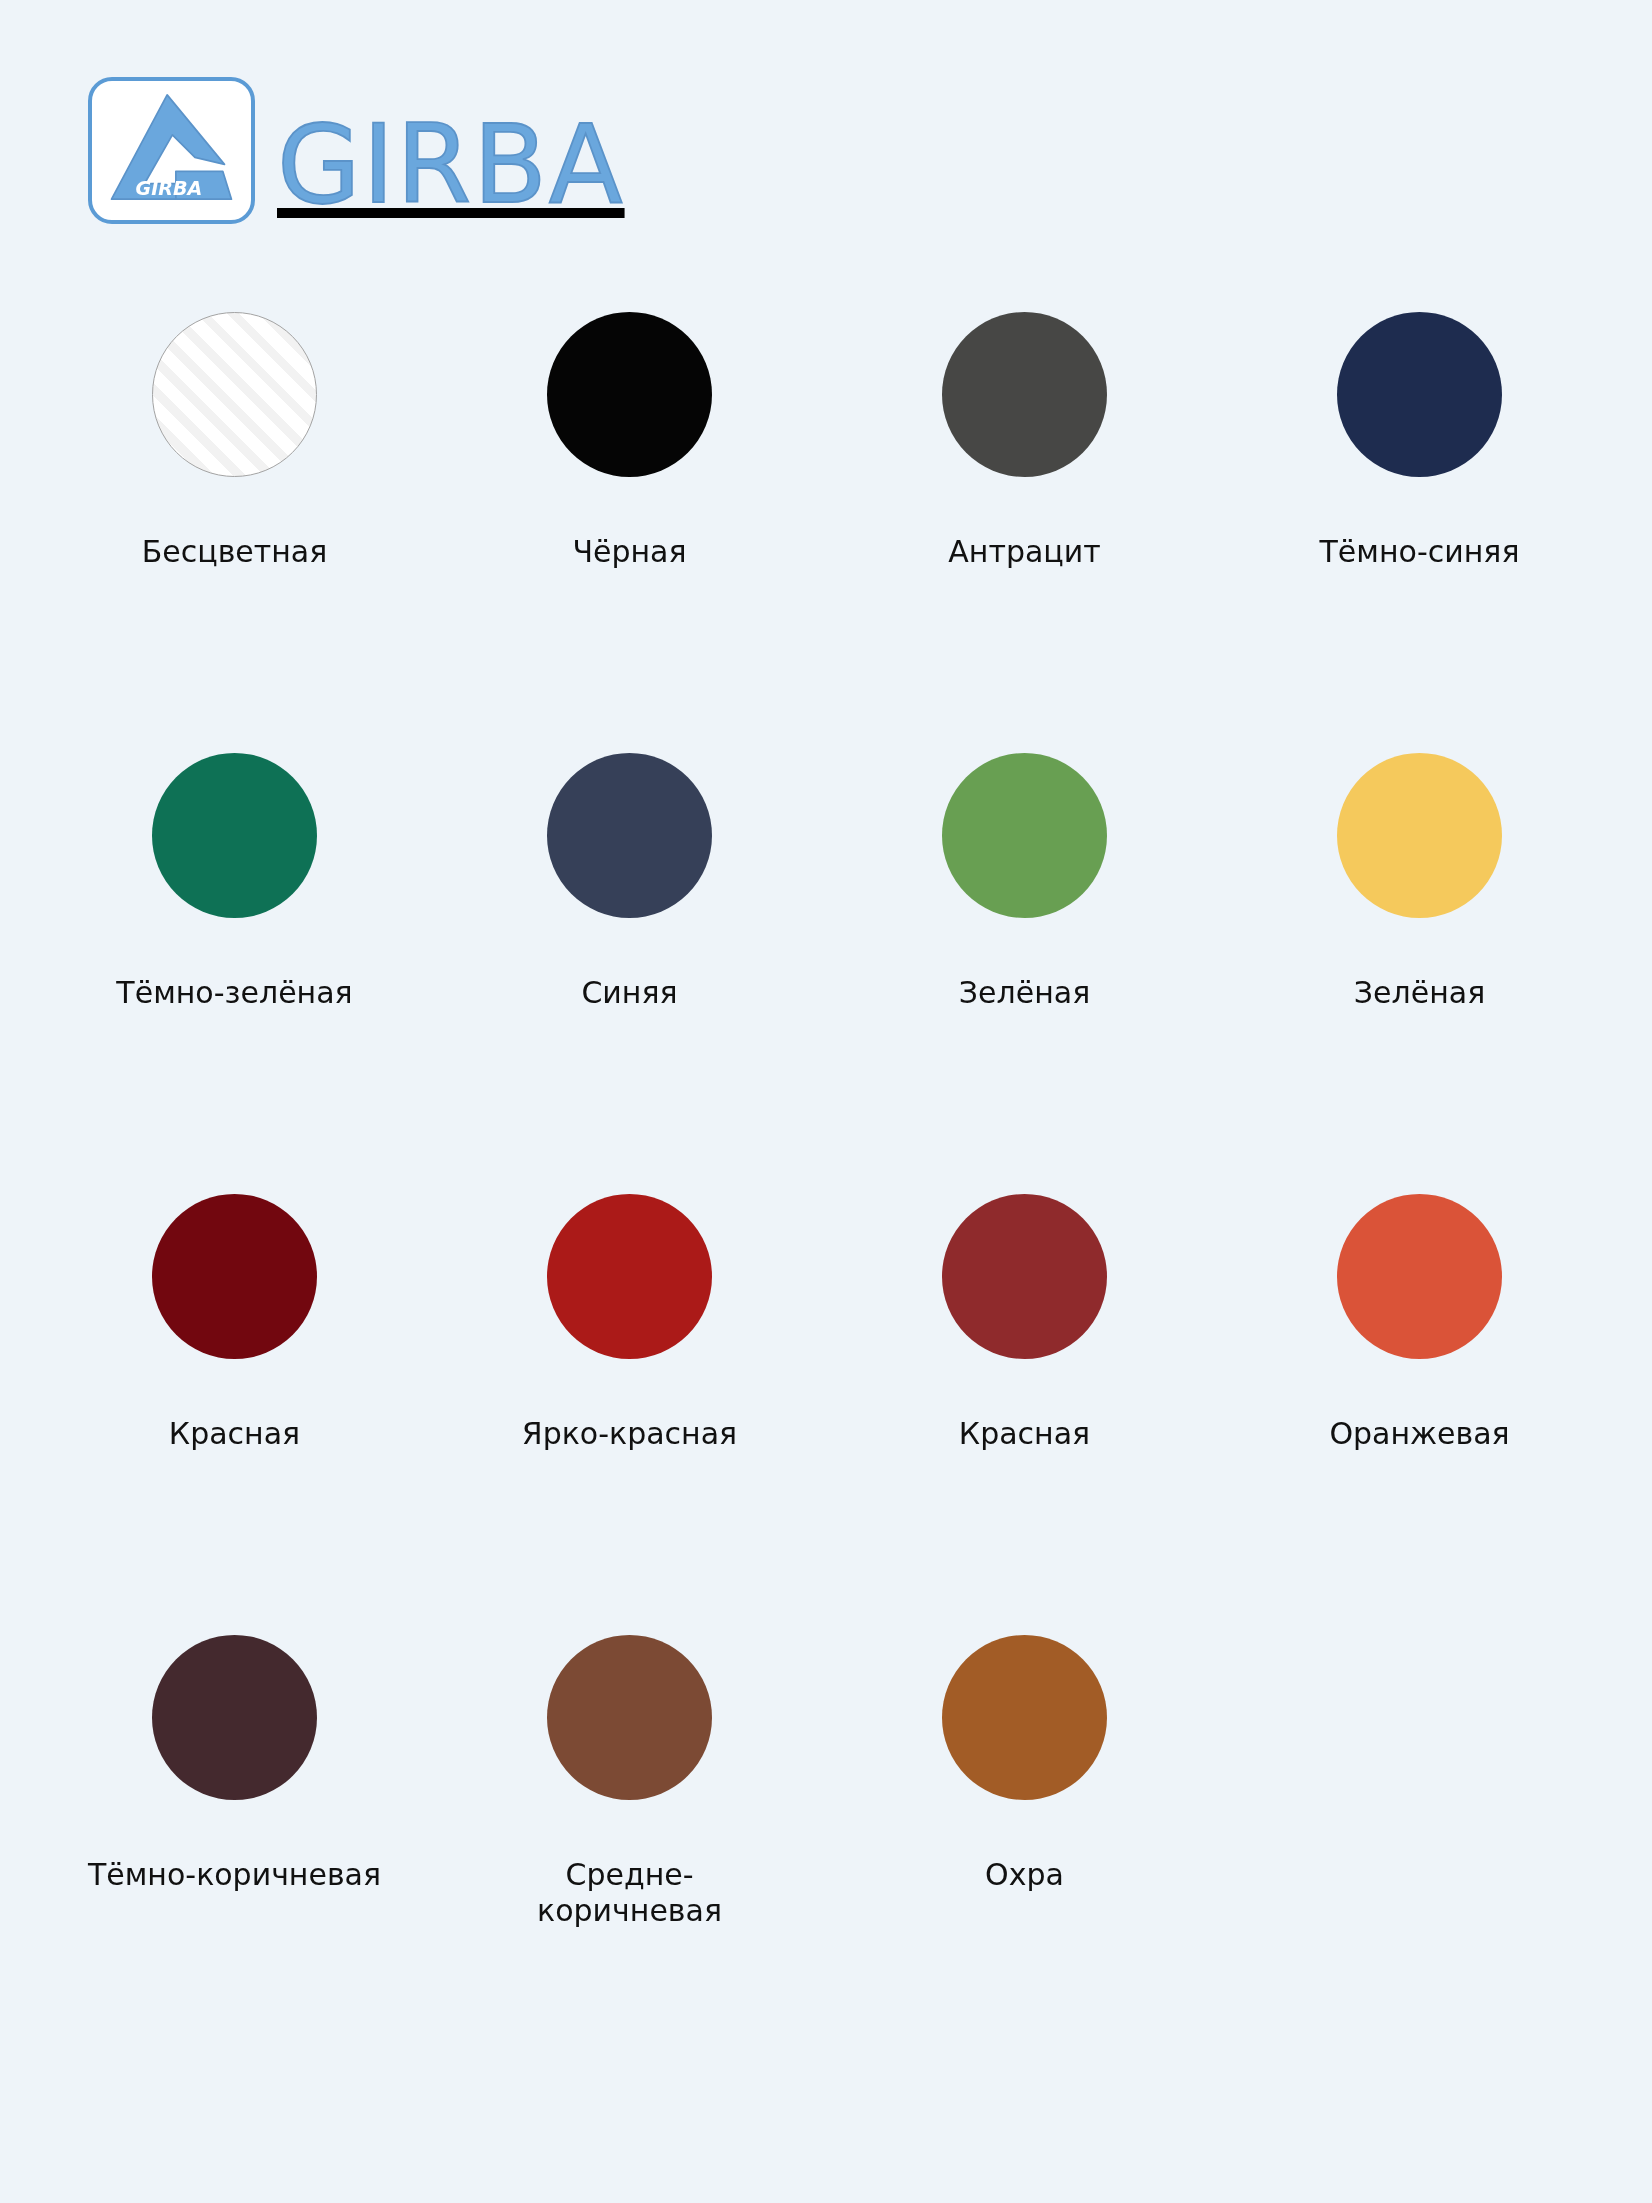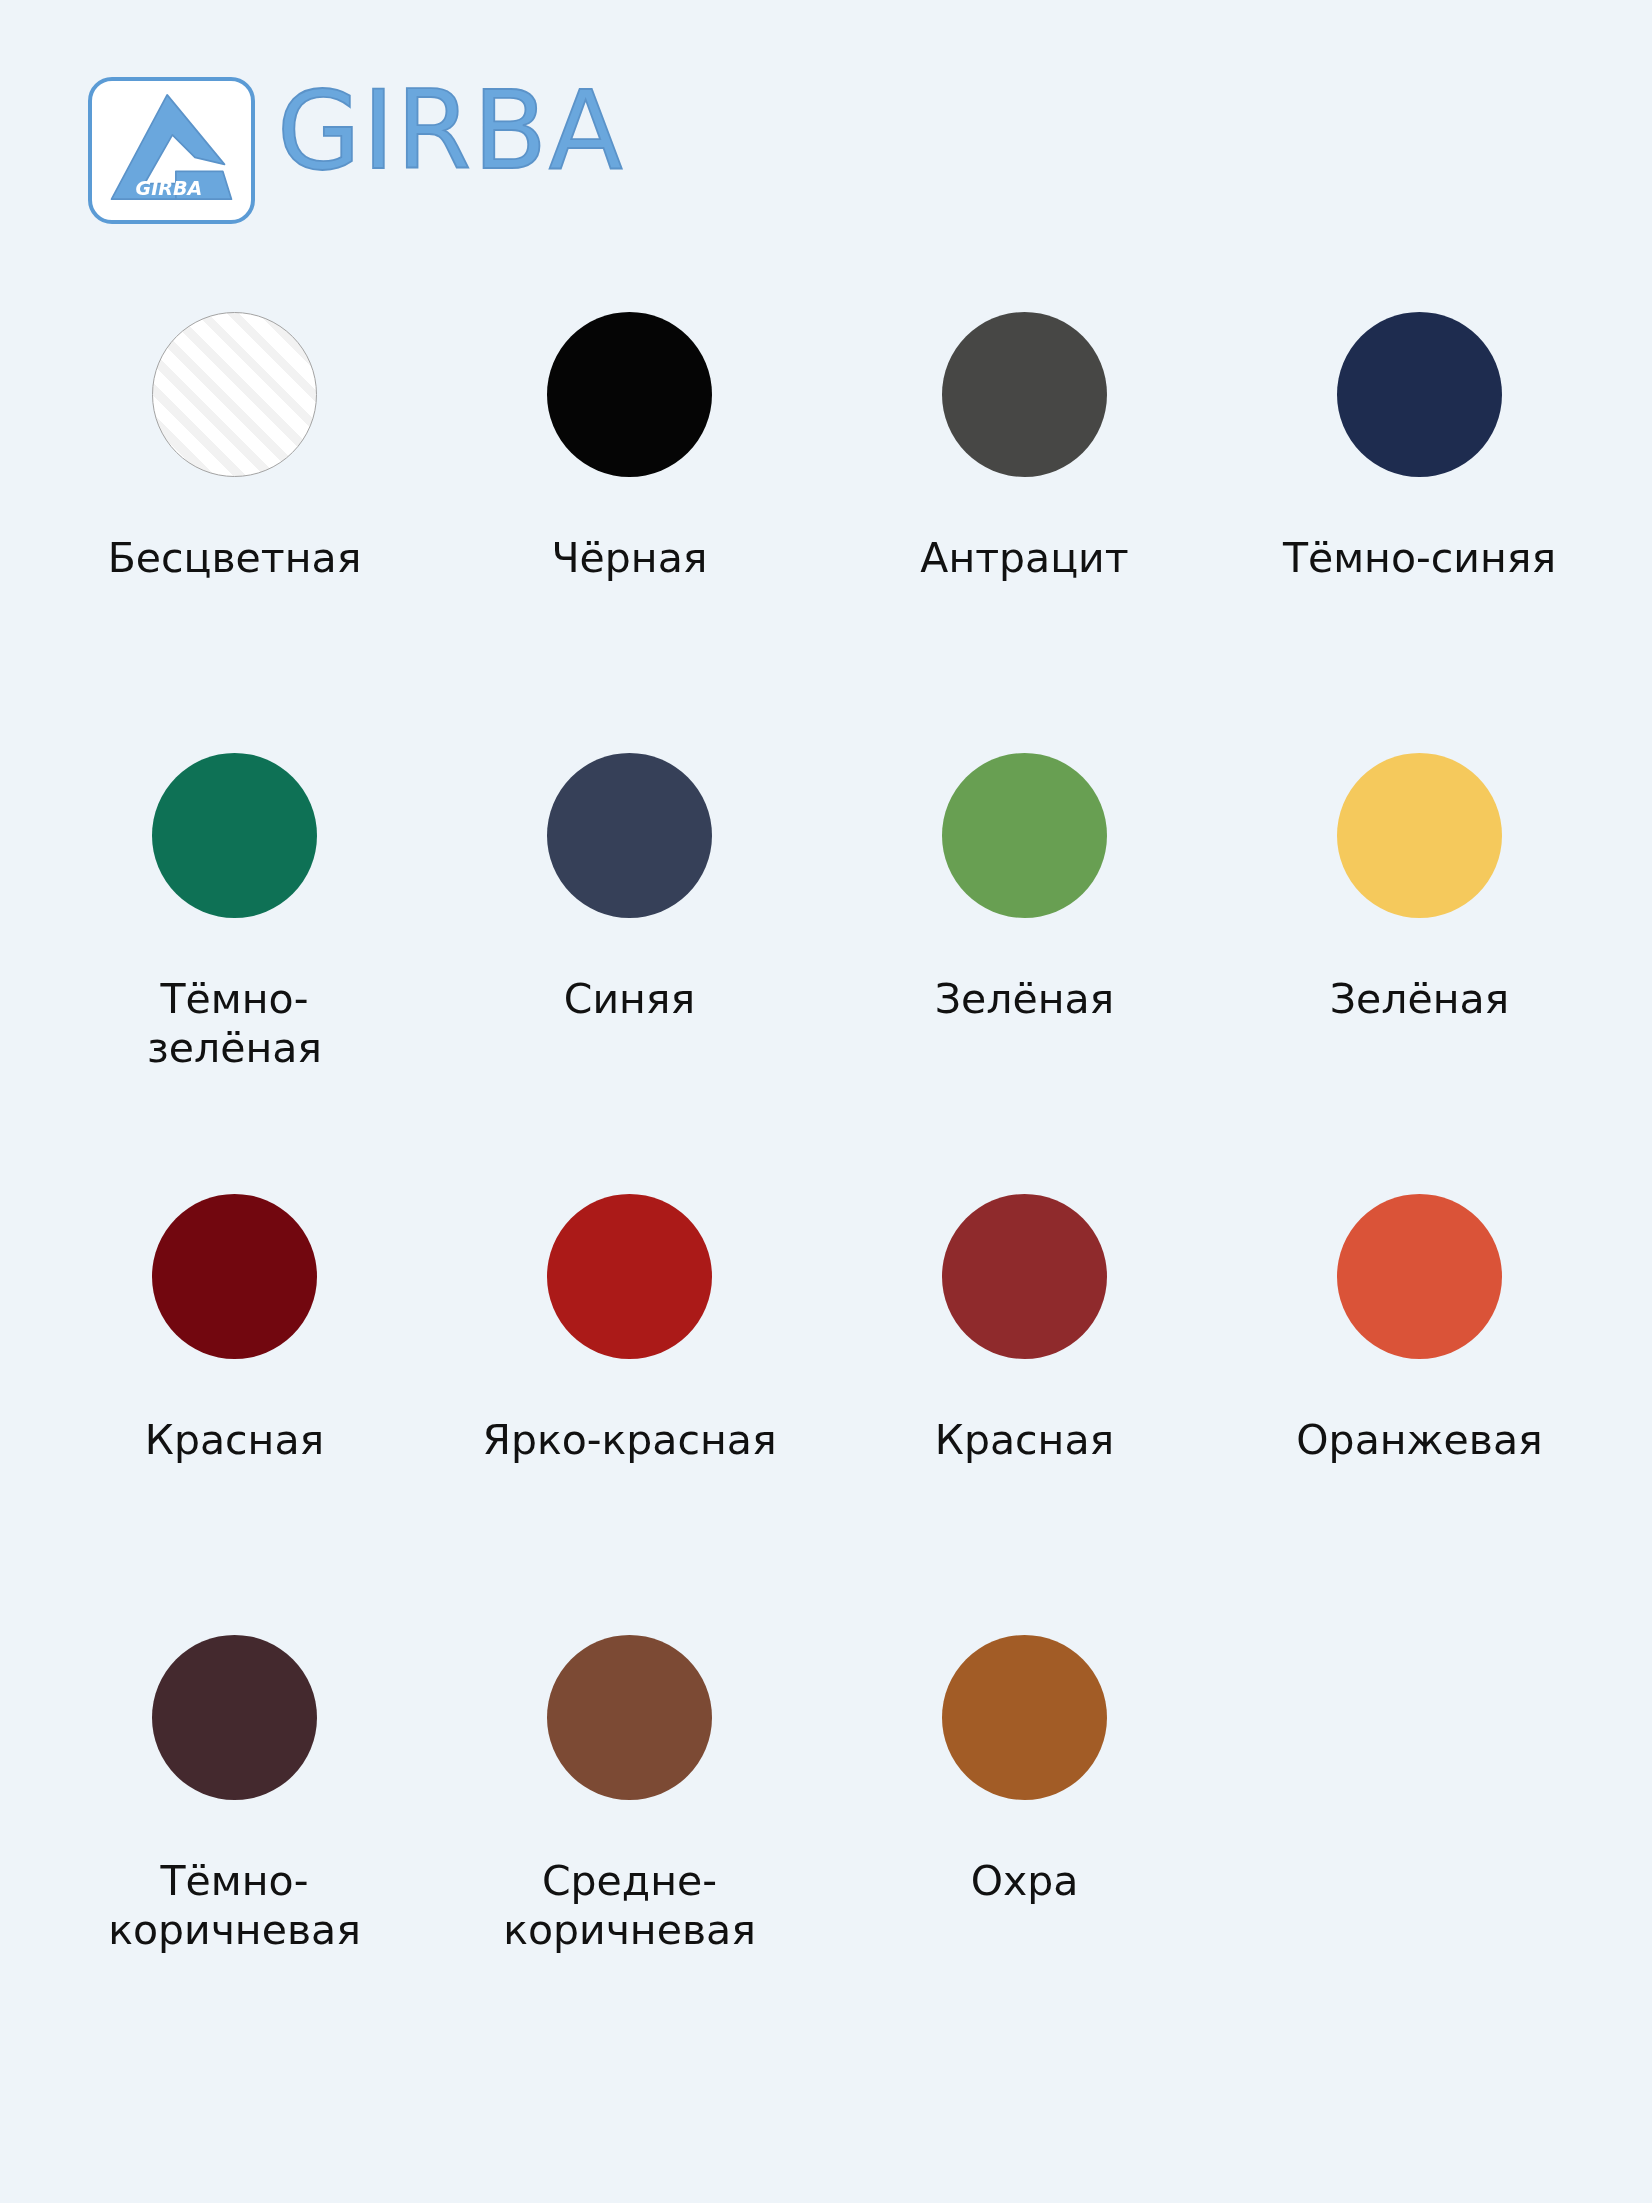--- a/index.html
+++ b/index.html
@@ -21,22 +21,23 @@
     height: 2204px;
     background: #eef4f9;
   }
 
   
   .header {
     position: absolute;
     left: 88px;
     top: 77px;
     display: flex;
-    align-items: flex-start;
+    align-items: flex-end;
     gap: 22px;
+    text-decoration: underline;
   }
 
   .logo-badge {
     width: 167px;
     height: 147px;
     background: #ffffff;
     border: 4.6px solid #5b9bd5;
     border-radius: 24px;
     position: relative;
     overflow: hidden;
@@ -93,21 +94,21 @@
         45deg,
         #ffffff 0px,
         #ffffff 13px,
         #f2f2f2 13px,
         #f2f2f2 22px);
     border: 1.8px solid #a3a3a3;
   }
 
   .swatch-label {
     margin-top: 57px;
-    font-size: 41px;
+    font-size: 30px;
     line-height: 1.18;
     color: #111111;
     text-align: center;
     max-width: 303px;
     font-weight: 400;
     word-break: break-word;
   }
 </style>
 </head>
 <body style="background: rgb(238, 244, 249);">

